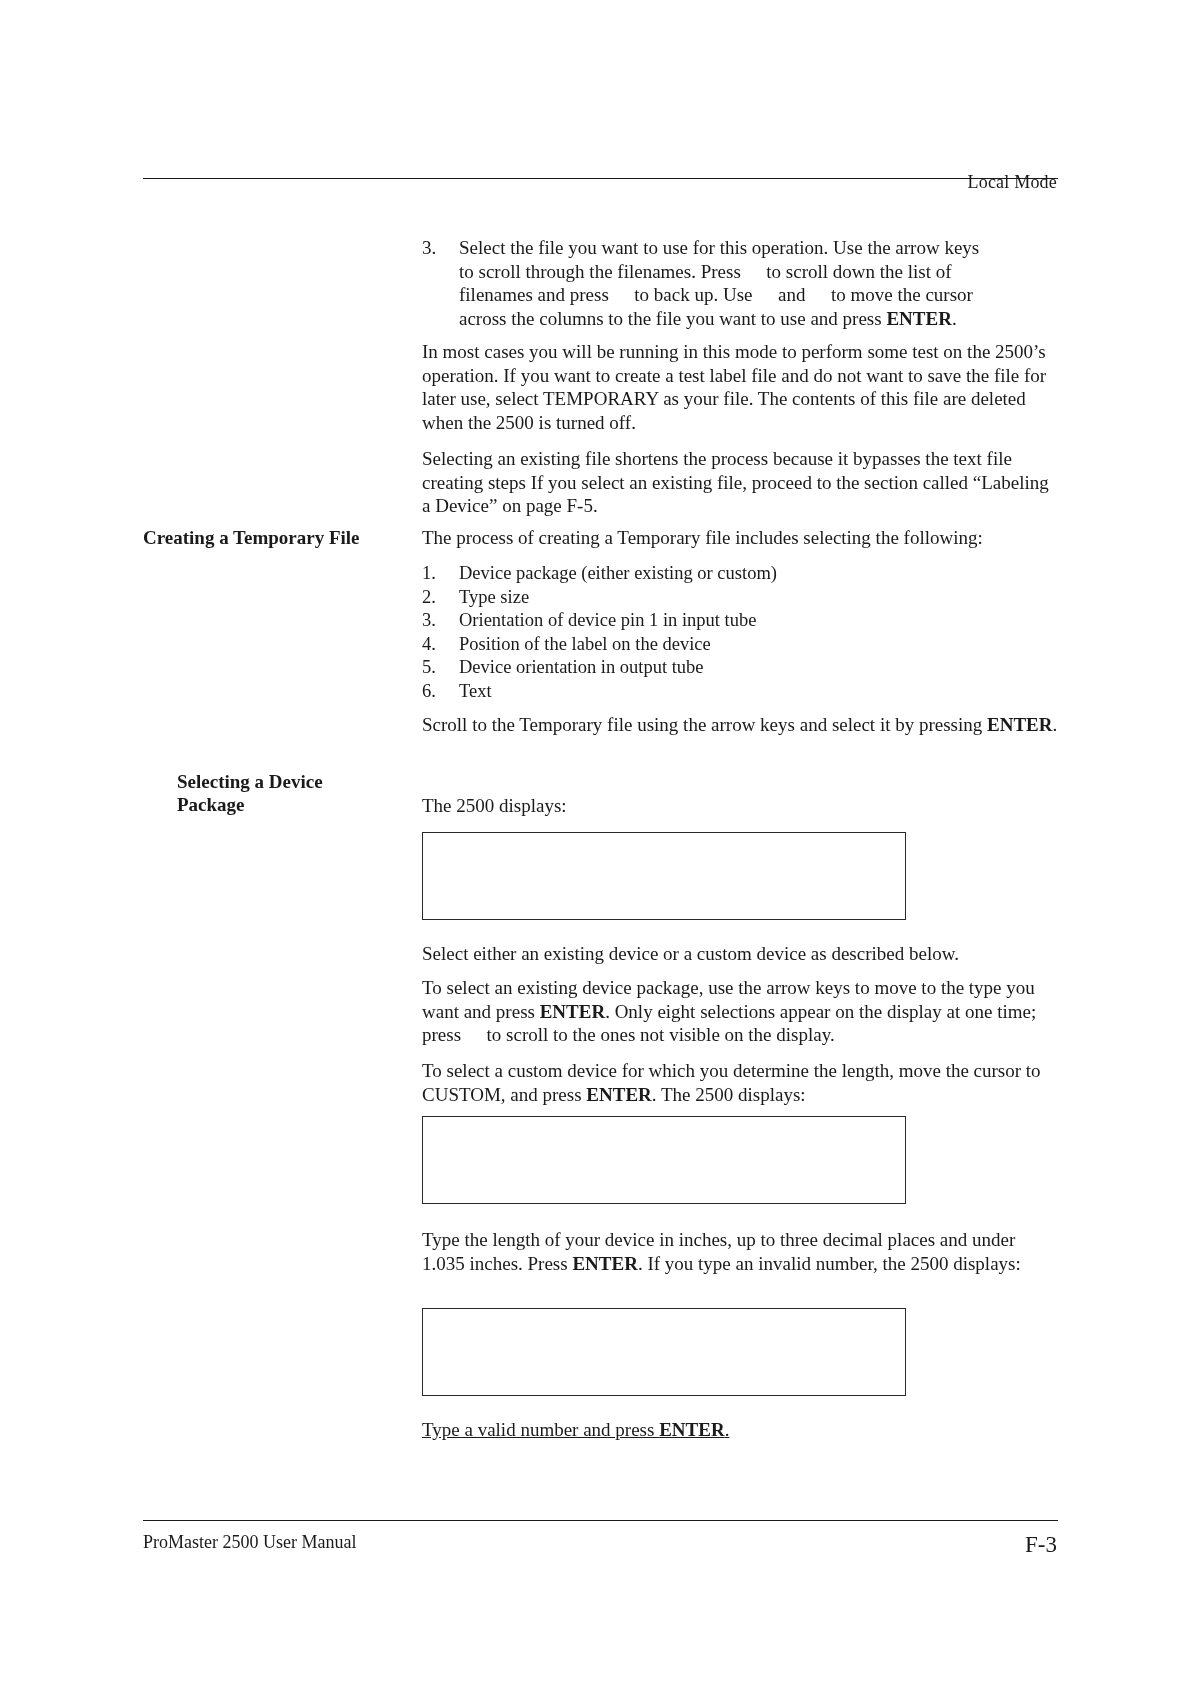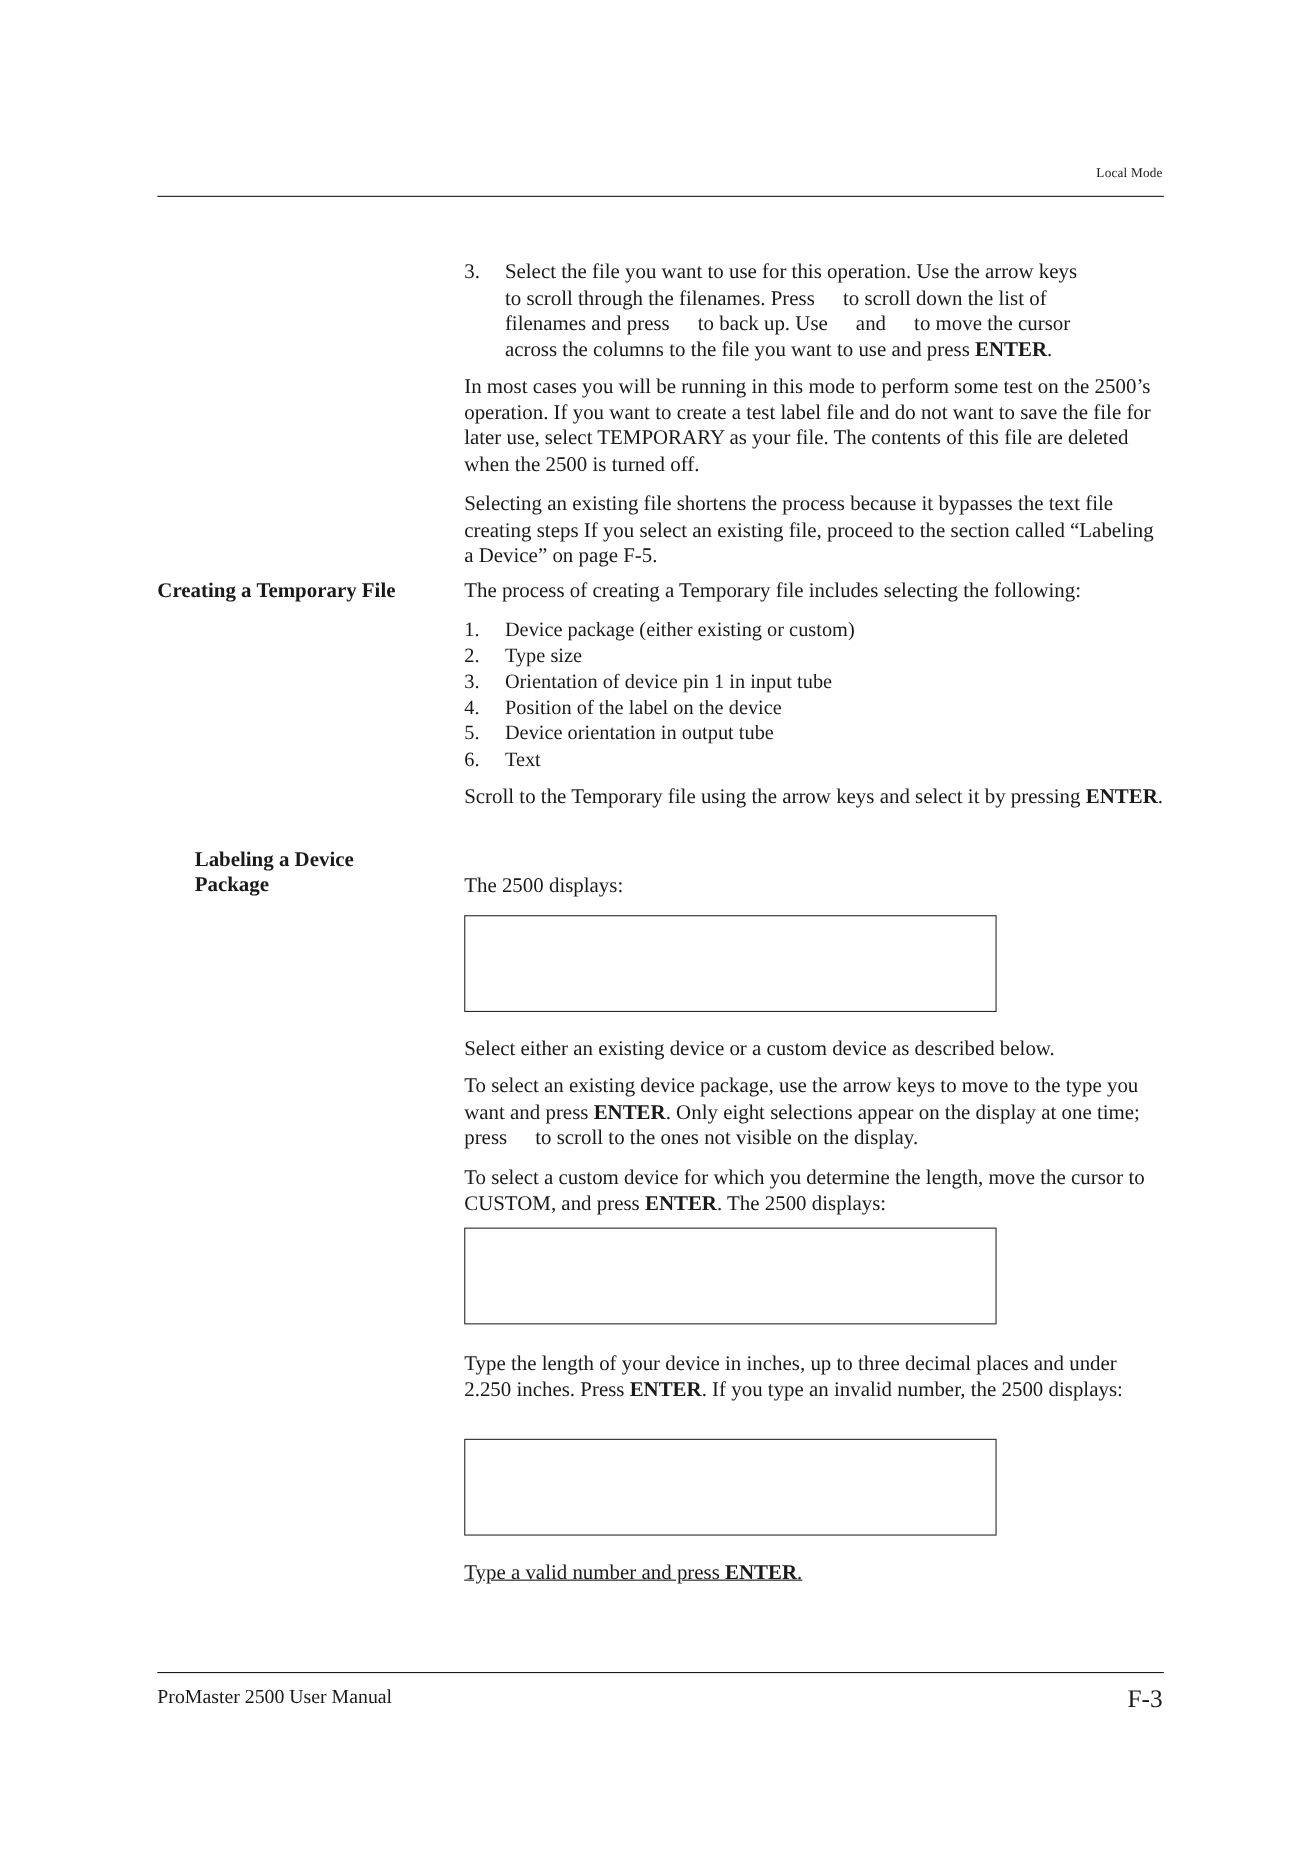--- a/index.html
+++ b/index.html
@@ -3,21 +3,21 @@
   <meta charset="utf-8">
   <style>
     html, body { margin: 0; padding: 0; background: #ffffff; }
     body {
       width: 1191px; height: 1684px; position: relative; overflow: hidden;
       font-family: "Liberation Serif", "DejaVu Serif", serif;
       color: #1a1a1a;
     }
     .abs { position: absolute; }
     .header-title {
-      right: 134px; top: 150px; font-size: 12px; letter-spacing: 0.2px;
+      right: 134px; top: 172px; font-size: 18px; letter-spacing: 0.2px;
     }
     .rule { background: #1a1a1a; height: 1px; }
     .body-text { font-size: 19px; line-height: 23.5px; }
     .body-col { left: 422px; width: 640px; }
     .side-heading { font-weight: bold; font-size: 19px; line-height: 23px; }
     .step-num { position: absolute; left: 0; }
     .step-text { margin-left: 37px; display: block; }
     .list { list-style: none; margin: 0; padding: 0; font-size: 18.5px; line-height: 23.5px; }
     .list li { position: relative; padding-left: 37px; }
     .list .num { position: absolute; left: 0; }
@@ -68,21 +68,21 @@
   <li><span class="num">4.</span><span>Position of the label on the device</span></li>
   <li><span class="num">5.</span><span>Device orientation in output tube</span></li>
   <li><span class="num">6.</span><span>Text</span></li>
 </ul>
 
 <div class="abs body-col body-text" style="top:713px;">
   <span>Scroll to the Temporary file using the arrow keys and select it by pressing </span><b>ENTER</b><span>.</span>
 </div>
 
 <div class="abs side-heading" style="left:177px; top:770px;">
-  <span>Labeling a Device</span><br>
+  <span>Selecting a Device</span><br>
   <span>Package</span>
 </div>
 
 <div class="abs body-col body-text" style="top:794px;">The 2500 displays:</div>
 
 <div class="display-box" style="top:832px;"></div>
 
 <div class="abs body-col body-text" style="top:942px;">Select either an existing device or a custom device as described below.</div>
 
 <div class="abs body-col body-text" style="top:976px; width:636px;">
@@ -91,21 +91,21 @@
   <span>to scroll to the ones not visible on the display.</span>
 </div>
 
 <div class="abs body-col body-text" style="top:1059px; width:620px;">
   <span>To select a custom device for which you determine the length, move the cursor to CUSTOM, and press </span><b>ENTER</b><span>.  The 2500 displays:</span>
 </div>
 
 <div class="display-box" style="top:1116px;"></div>
 
 <div class="abs body-col body-text" style="top:1228px; width:630px;">
-  <span>Type the length of your device in inches, up to three decimal places and under 2.250 inches. Press </span><b>ENTER</b><span>. If you type an invalid number, the 2500 displays:</span>
+  <span>Type the length of your device in inches, up to three decimal places and under 1.035 inches. Press </span><b>ENTER</b><span>. If you type an invalid number, the 2500 displays:</span>
 </div>
 
 <div class="display-box" style="top:1308px;"></div>
 
 <div class="abs body-col body-text" style="top:1418px;text-decoration:underline;">
   <span>Type a valid number and press </span><b>ENTER</b><span>.</span>
 </div>
 
 <div class="abs rule" style="left:143px; top:1520px; width:915px;"></div>
 <div class="abs footer-left">ProMaster 2500 User Manual</div>

